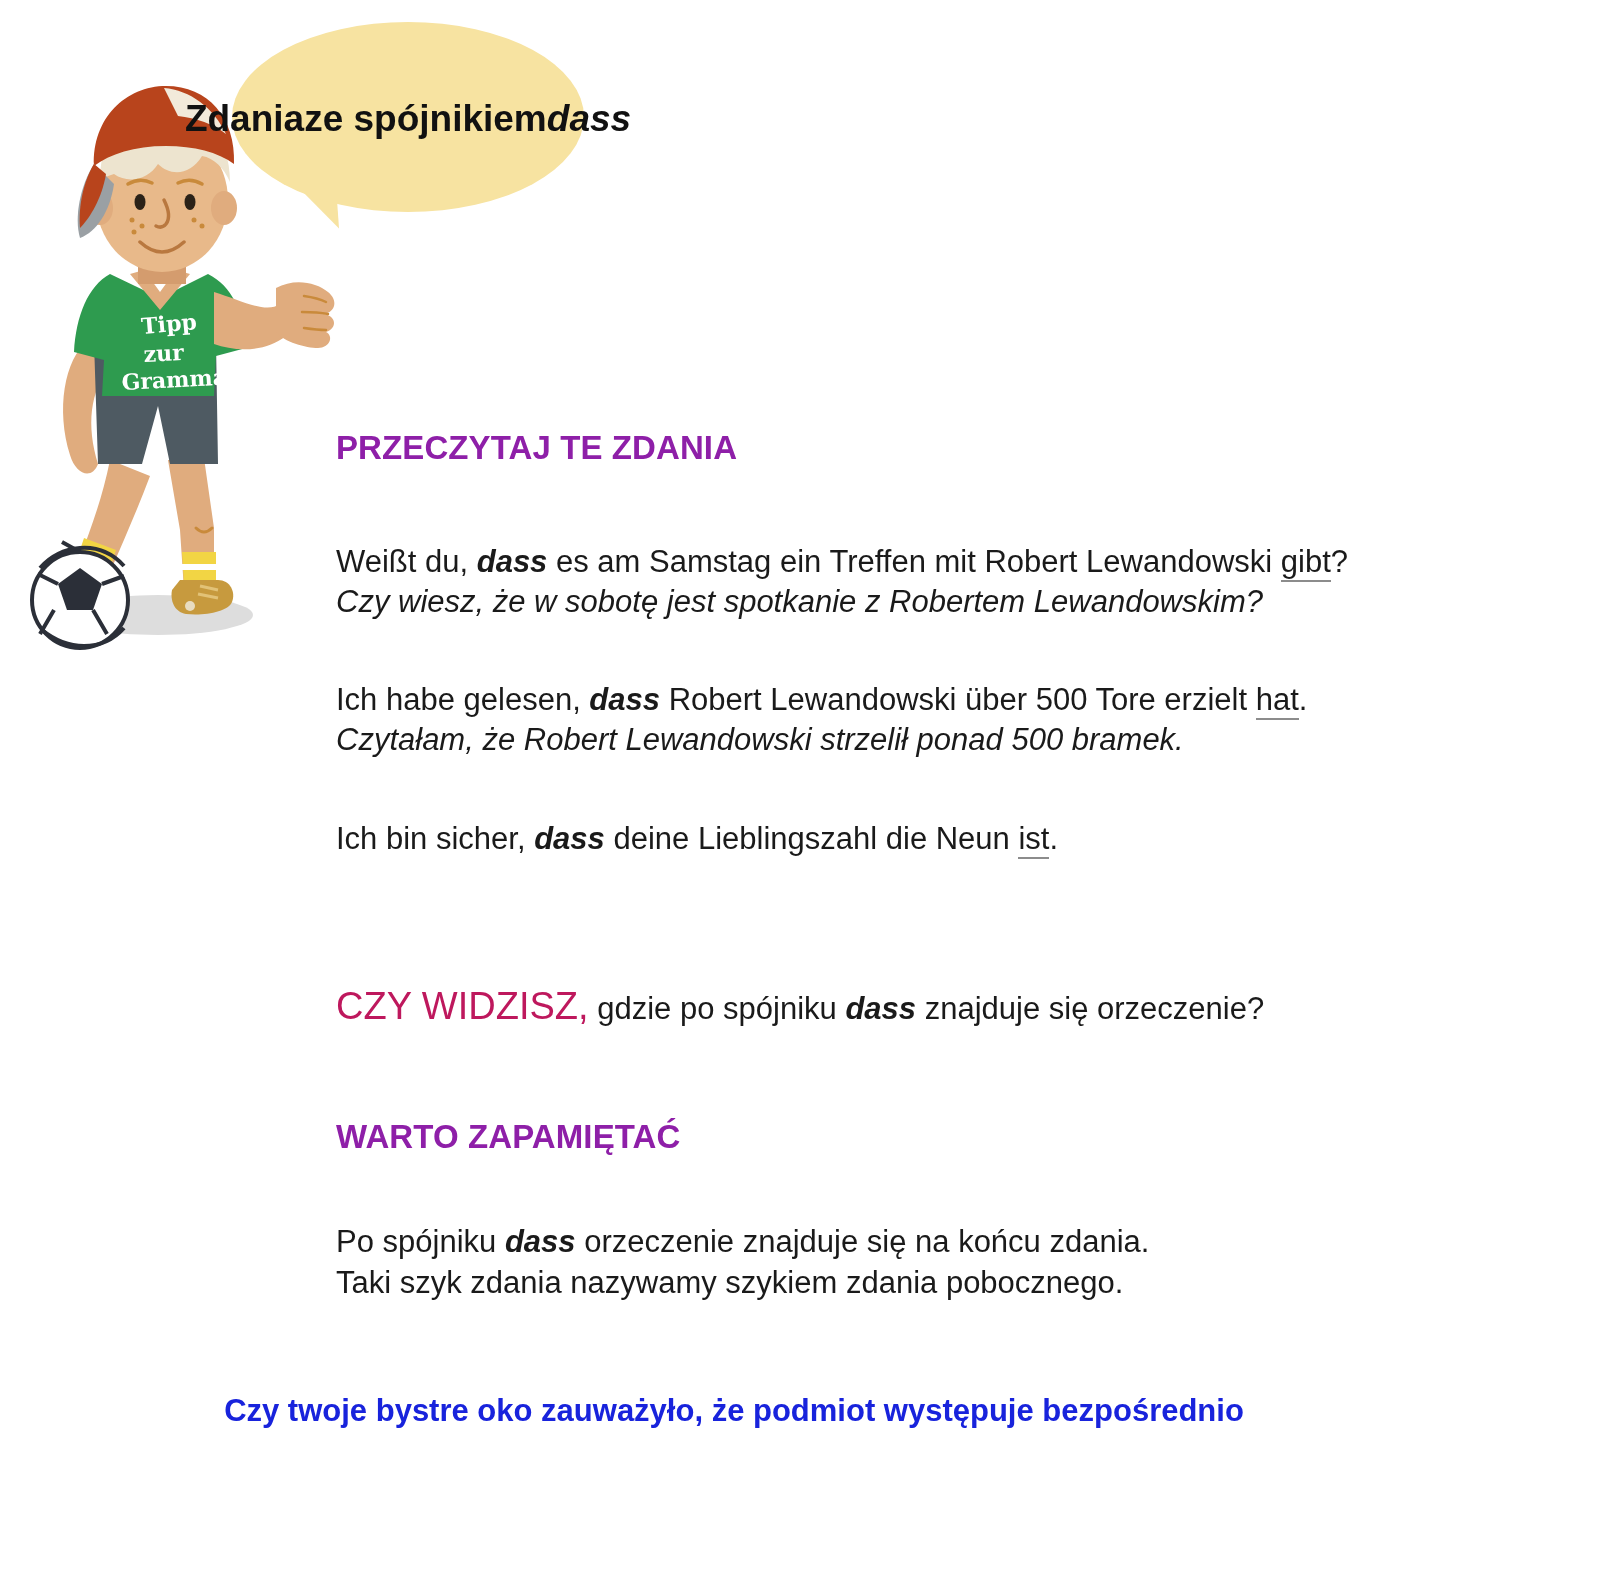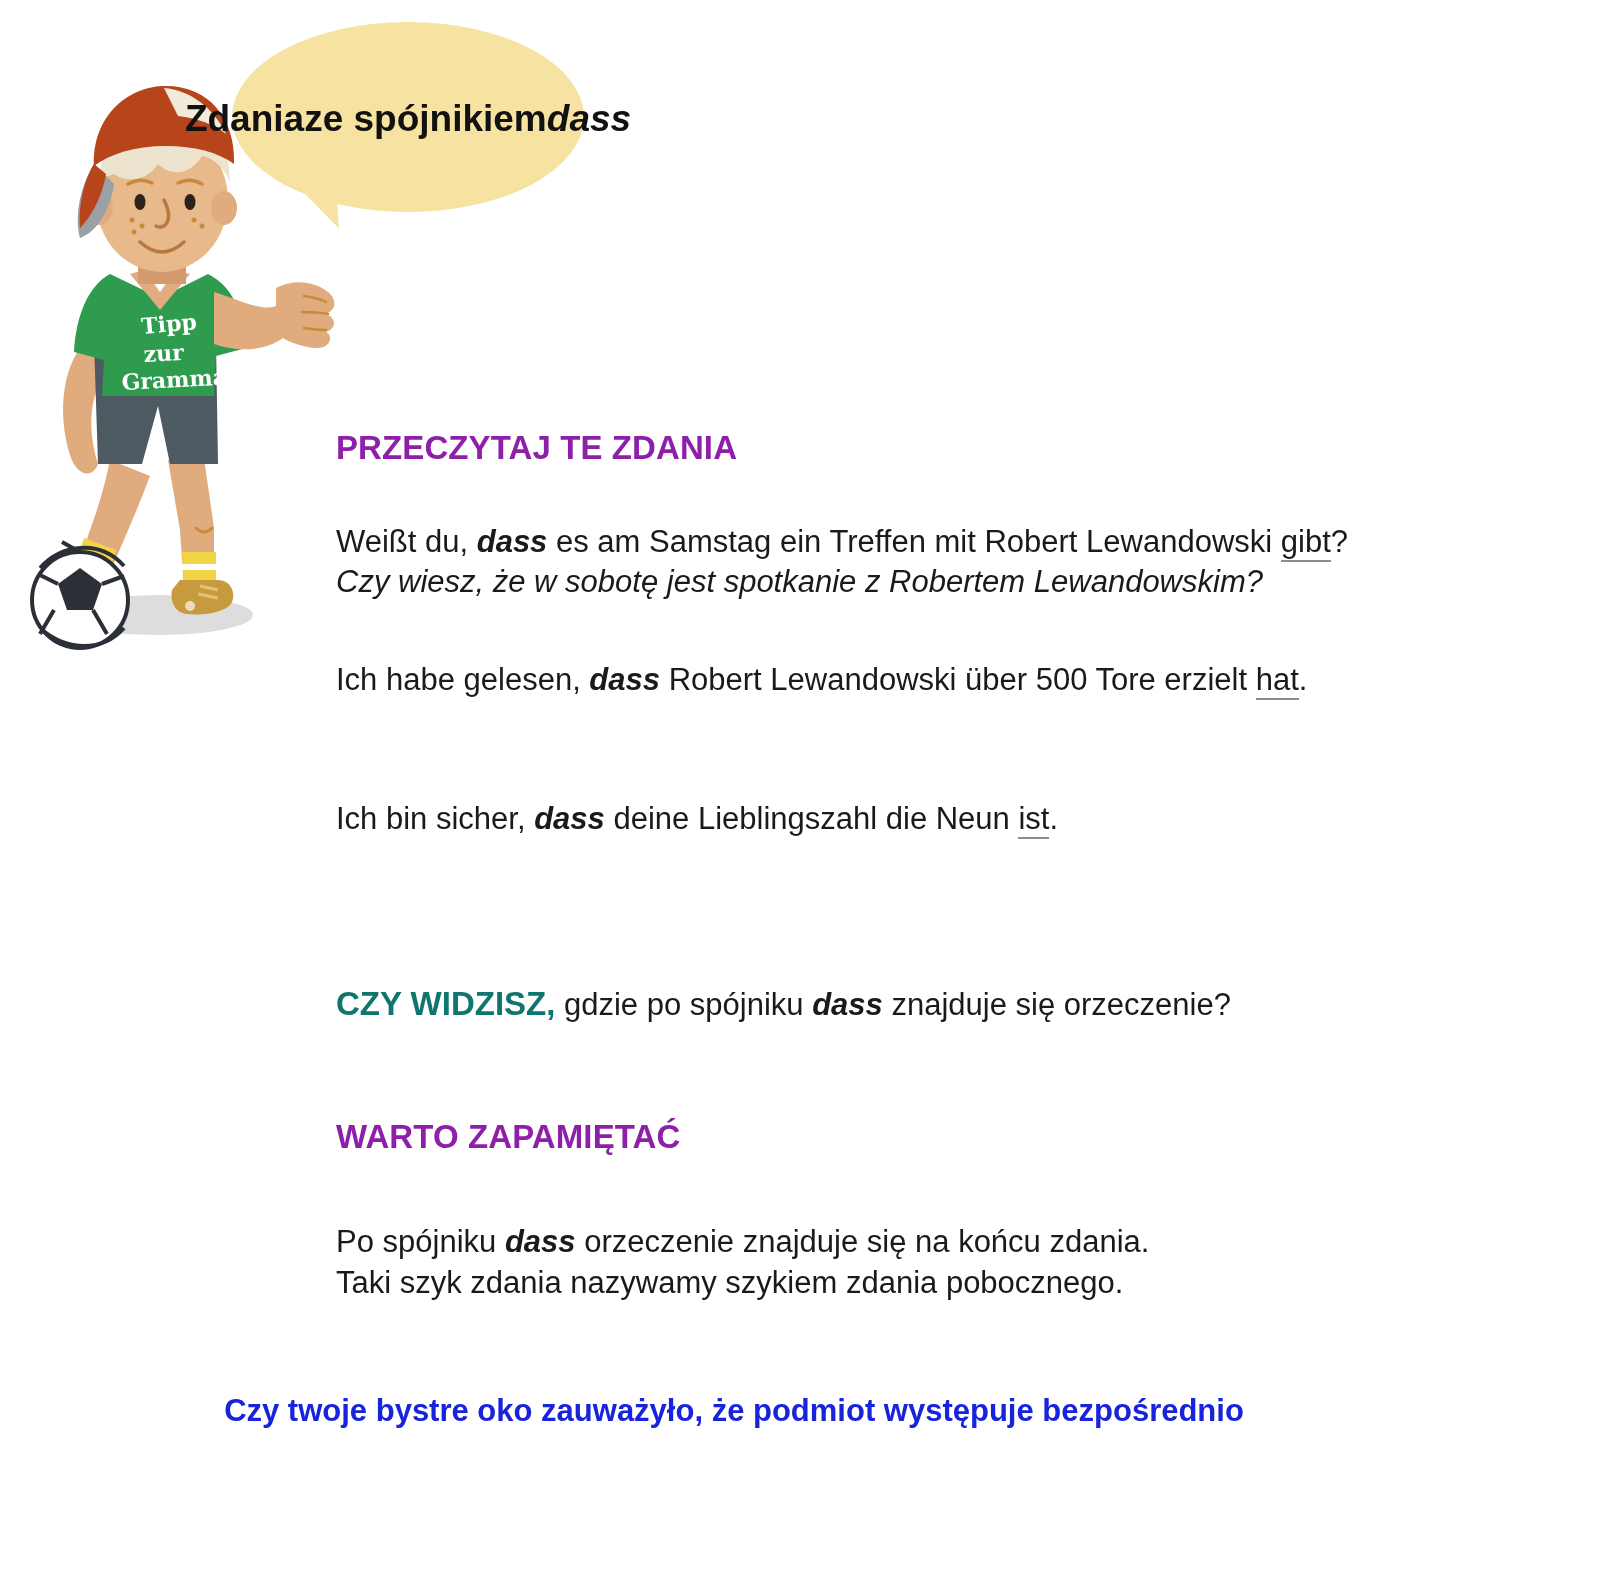--- a/index.html
+++ b/index.html
@@ -80,20 +80,21 @@
     font-size: 33px;
     letter-spacing: 0.1px;
   }
 
   .sentence-block {
     font-size: 31px;
     line-height: 1.30;
   }
   .de-line {
     white-space: nowrap;
+    margin-top: 20px;
   }
   .pl-line {
     font-style: italic;
     white-space: nowrap;
   }
   b.dass {
     font-weight: bold;
     font-style: italic;
   }
   .underlined {
@@ -107,23 +108,23 @@
   #sent-3 { position: absolute; left: 336px; top: 799px; }
 
   #czy-widzisz-line {
     position: absolute;
     left: 336px;
     top: 985px;
     font-size: 31px;
     white-space: nowrap;
   }
   #czy-widzisz-line .lead {
-    color: #0f766e;
-    font-weight: bold;
-    font-size: 33px;
+    color: #be185d;
+    font-weight: normal;
+    font-size: 38px;
   }
 
   #heading-warto { position: absolute; left: 336px; top: 1118px; }
 
   #memo-block {
     position: absolute;
     left: 336px;
     top: 1222px;
     font-size: 31px;
     line-height: 1.32;
@@ -232,20 +233,21 @@
 
 <div id="heading-przeczytaj" class="section-heading">PRZECZYTAJ TE ZDANIA</div>
 
 <div id="sent-1" class="sentence-block">
   <div class="de-line"><span>Weißt du, </span><b class="dass">dass</b><span> es am Samstag ein Treffen mit Robert Lewandowski </span><span class="underlined">gibt</span><span>?</span></div>
   <div class="pl-line">Czy wiesz, że w sobotę jest spotkanie z Robertem Lewandowskim?</div>
 </div>
 
 <div id="sent-2" class="sentence-block">
   <div class="de-line"><span>Ich habe gelesen, </span><b class="dass">dass</b><span> Robert Lewandowski über 500 Tore erzielt </span><span class="underlined">hat</span><span>.</span></div>
+  <div class="pl-line">Czytałam, że Robert Lewandowski strzelił ponad 500 bramek.</div>
 </div>
 
 <div id="sent-3" class="sentence-block">
   <div class="de-line"><span>Ich bin sicher, </span><b class="dass">dass</b><span> deine Lieblingszahl die Neun </span><span class="underlined">ist</span><span>.</span></div>
 </div>
 
 <div id="czy-widzisz-line"><span class="lead">CZY WIDZISZ,</span><span> gdzie po spójniku </span><b class="dass">dass</b><span> znajduje się orzeczenie?</span></div>
 
 <div id="heading-warto" class="section-heading">WARTO ZAPAMIĘTAĆ</div>
 

